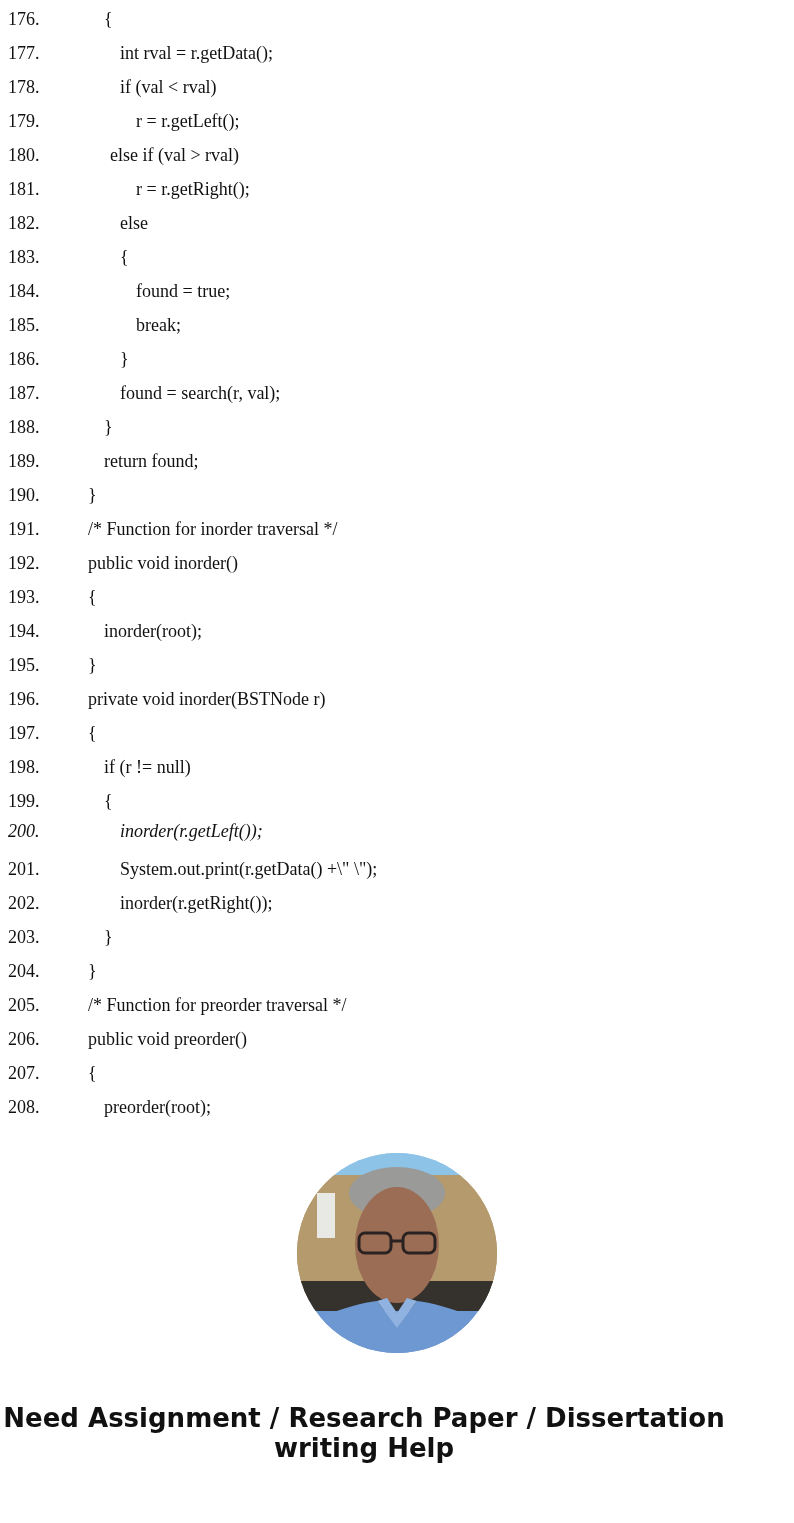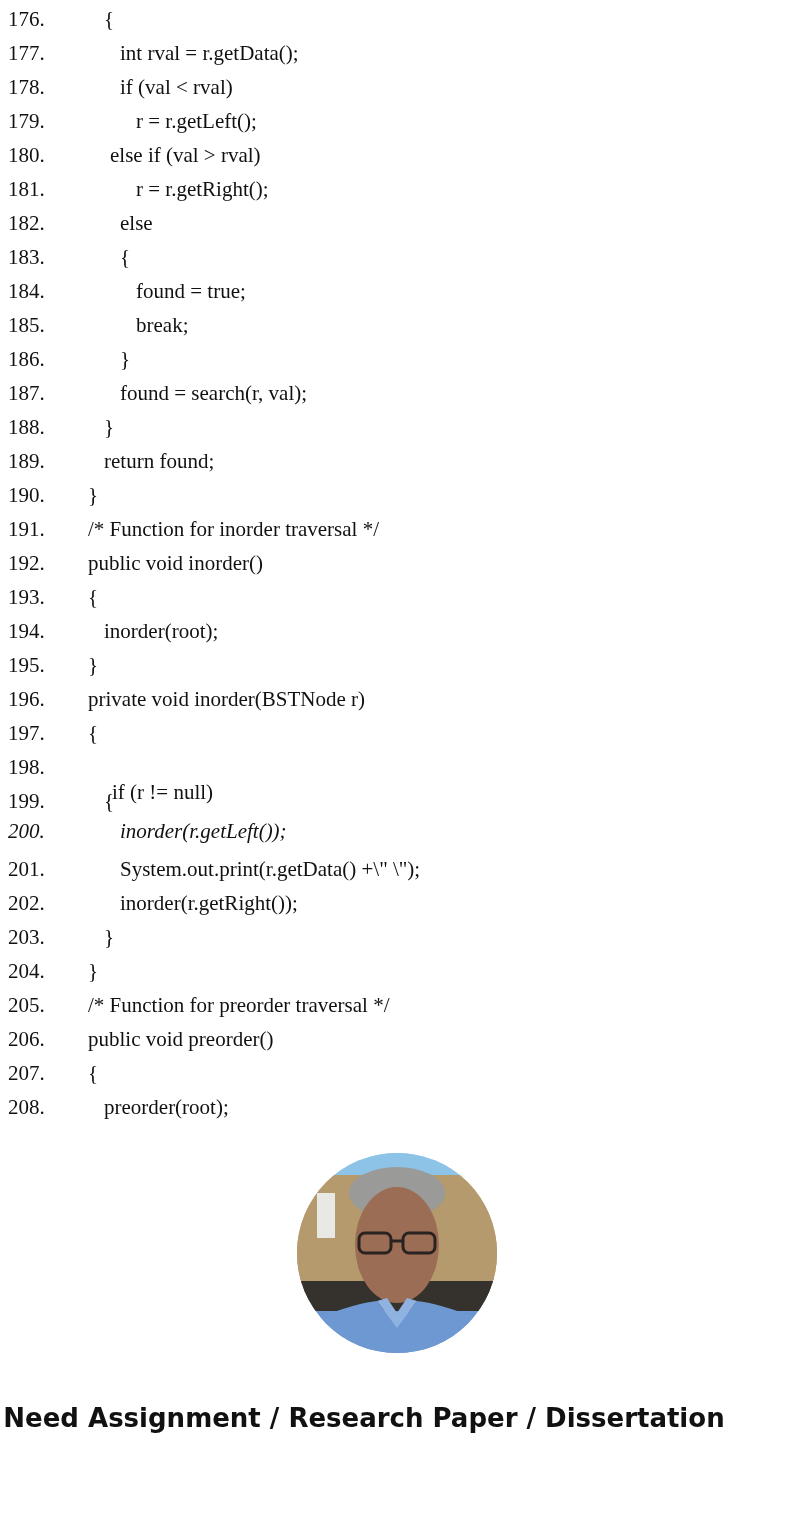--- a/index.html
+++ b/index.html
@@ -3,21 +3,21 @@
 <meta charset="utf-8">
 <style>
   html, body { margin: 0; padding: 0; background: #ffffff; }
   body {
     width: 794px; height: 1523px; position: relative; overflow: hidden;
     font-family: "Liberation Serif", serif; color: #111111;
   }
   .code { position: absolute; left: 0; top: 0; width: 794px; }
   .line {
     position: absolute; left: 0; height: 34px; width: 724px;
-    font-size: 21px; line-height: 20px;
+    font-size: 18px; line-height: 20px;
   }
   .ln { position: absolute; left: 8px; top: 0; }
   .txt { position: absolute; top: 0; white-space: pre; }
   .photo {
     position: absolute; left: 297px; top: 1153px; width: 200px; height: 200px;
     border-radius: 50%; overflow: hidden;
     background: linear-gradient(#8ec3e8 0%, #8ec3e8 12%, #b89c6e 14%, #a8895c 60%, #3a3630 64%, #3a3630 72%, #6f9ad4 74%, #5f8cc8 100%);
   }
   .promo {
     position: absolute; left: 0; top: 1403px; width: 728px; text-align: center;
@@ -112,21 +112,21 @@
     <div class="line" style="top: 689px;">
       <span class="ln">196.</span>
       <span class="txt" style="left: 88px;">private void inorder(BSTNode r)</span>
     </div>
     <div class="line" style="top: 723px;">
       <span class="ln">197.</span>
       <span class="txt" style="left: 88px;">{</span>
     </div>
     <div class="line" style="top: 757px;">
       <span class="ln">198.</span>
-      <span class="txt" style="left: 112px; margin-top: 25px;">if (r != null)</span>
+      <span class="txt" style="left: 104px;">if (r != null)</span>
     </div>
     <div class="line" style="top: 791px;">
       <span class="ln">199.</span>
       <span class="txt" style="left: 104px;">{</span>
     </div>
     <div class="line" style="top: 821px; font-style: italic;">
       <span class="ln">200.</span>
       <span class="txt" style="left: 120px;">inorder(r.getLeft());</span>
     </div>
     <div class="line" style="top: 859px;">
@@ -174,13 +174,14 @@
     <rect x="62" y="80" width="32" height="20" rx="6" fill="none" stroke="#2a2220" stroke-width="3"></rect>
     <rect x="106" y="80" width="32" height="20" rx="6" fill="none" stroke="#2a2220" stroke-width="3"></rect>
     <line x1="94" y1="88" x2="106" y2="88" stroke="#2a2220" stroke-width="3"></line>
     <path d="M10 200 L20 165 Q60 150 80 148 L100 175 L120 148 Q140 150 180 165 L190 200 Z" fill="#6e98d2"></path>
     <path d="M80 148 L100 175 L120 148 L110 145 L100 160 L90 145 Z" fill="#8fb2e0"></path>
   </svg>
 </div>
 
 <div class="promo">
   <div>Need Assignment / Research Paper / Dissertation</div>
+  <div>writing Help</div>
 </div>
 
 </body></html>

